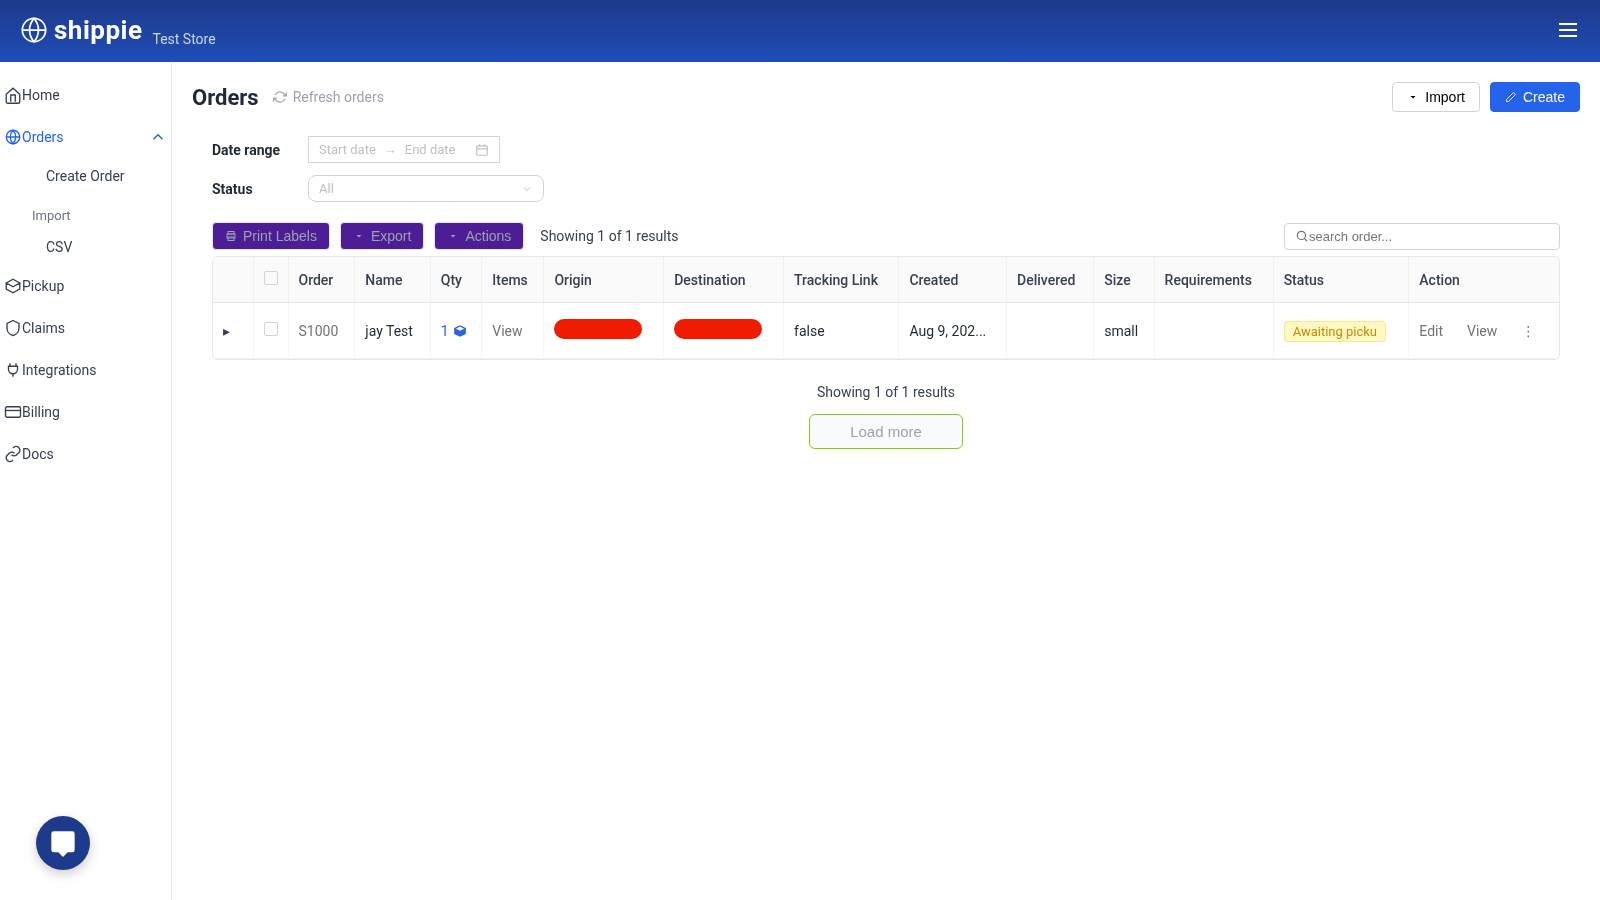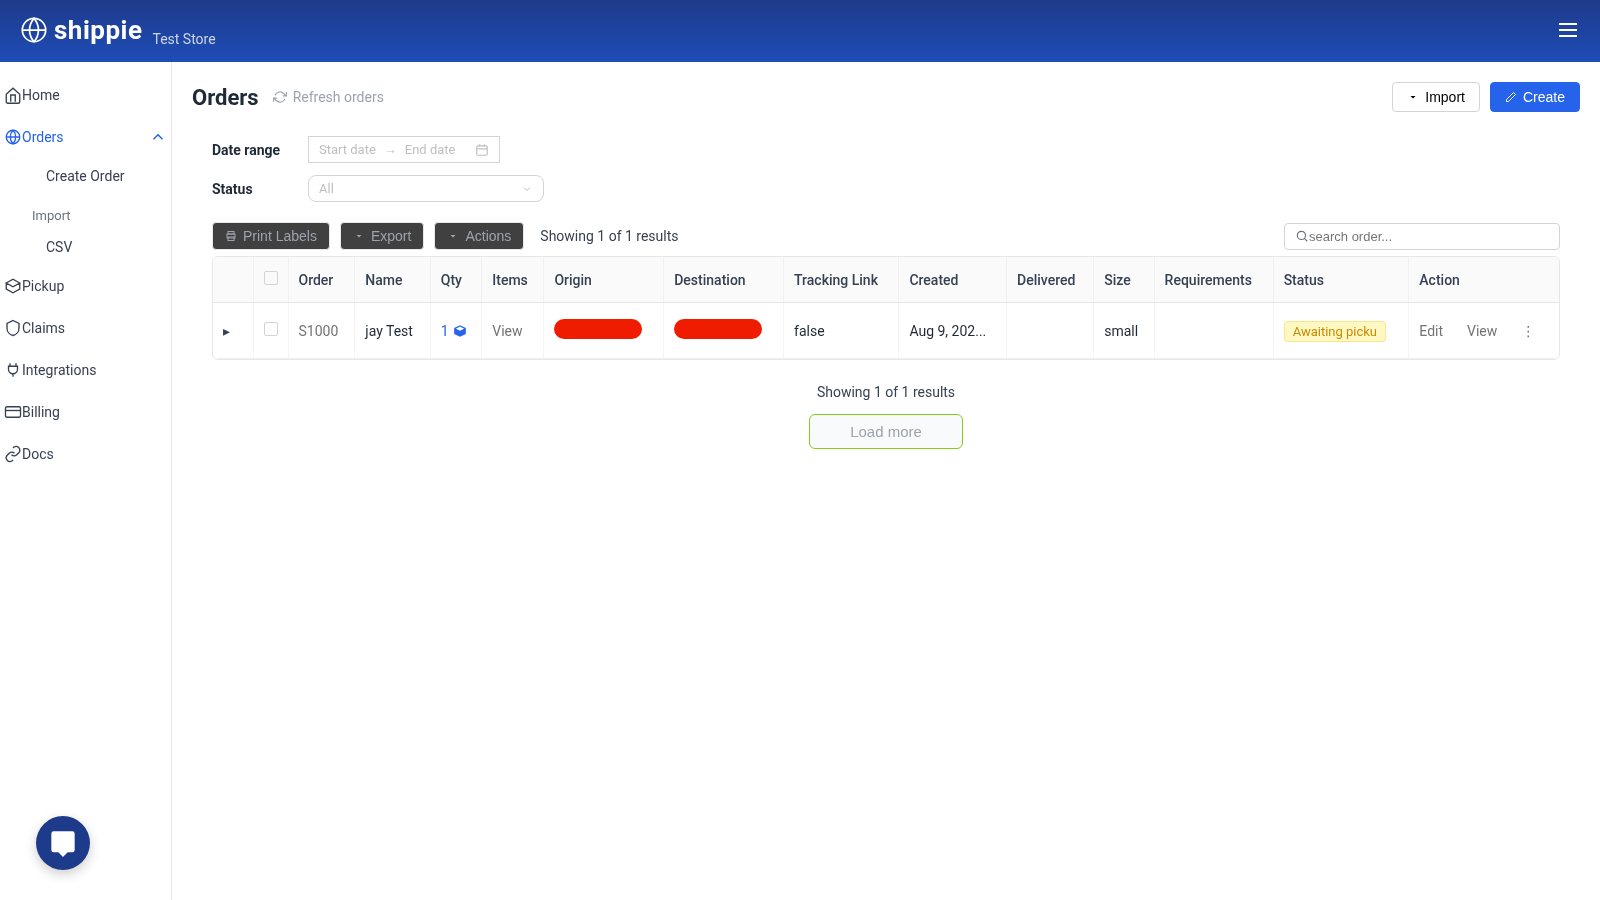--- a/index.html
+++ b/index.html
@@ -42,21 +42,21 @@
   .filters { padding-left: 20px; margin-bottom: 20px; }
   .filter-row { display: flex; align-items: center; gap: 16px; margin-bottom: 12px; }
   .filter-label { width: 80px; font-weight: 700; font-size: 14px; }
   .date-range { display: flex; align-items: center; gap: 8px; border: 1px solid #d1d5db; border-radius: 0; padding: 5px 10px; width: 192px; color: #bfbfbf; font-size: 13px; }
   .date-range .arrow { color: #bfbfbf; }
   .date-range .cal-icon { margin-left: auto; color: #bfbfbf; }
   .select { border: 1px solid #d1d5db; border-radius: 8px; padding: 5px 10px; width: 236px; display: flex; align-items: center; justify-content: space-between; color: #bfbfbf; font-size: 13px; }
   
   
   .toolbar { display: flex; align-items: center; gap: 10px; margin-bottom: 6px; padding-left: 20px; padding-right: 20px; }
-  .tool-btn { display: inline-flex; align-items: center; gap: 6px; padding: 5px 12px; border-radius: 4px; font-size: 14px; border: 1px solid #e5e7eb; background: #404040; color: #9ca3af; cursor: not-allowed; }
+  .tool-btn { display: inline-flex; align-items: center; gap: 6px; padding: 5px 12px; border-radius: 4px; font-size: 14px; border: 1px solid #e5e7eb; background: #4c1d95; color: #9ca3af; cursor: not-allowed; }
   .tool-btn svg { width: 12px; height: 12px; }
   .results-text { color: #374151; font-size: 14px; margin-left: 6px; }
   .search-box { margin-left: auto; display: flex; align-items: center; gap: 0; border: 1px solid #d1d5db; border-radius: 4px; padding: 5px 10px; width: 276px; }
   .search-box input { border: none; outline: none; font-size: 13px; flex: 1; }
   .search-box svg { width: 14px; height: 14px; color: #6b7280; }
   
   
   .table-wrap { border: 1px solid #e5e7eb; border-radius: 6px; margin: 0 20px; overflow: hidden; }
   table { width: 100%; border-collapse: collapse; }
   thead { background: #fafafa; }

